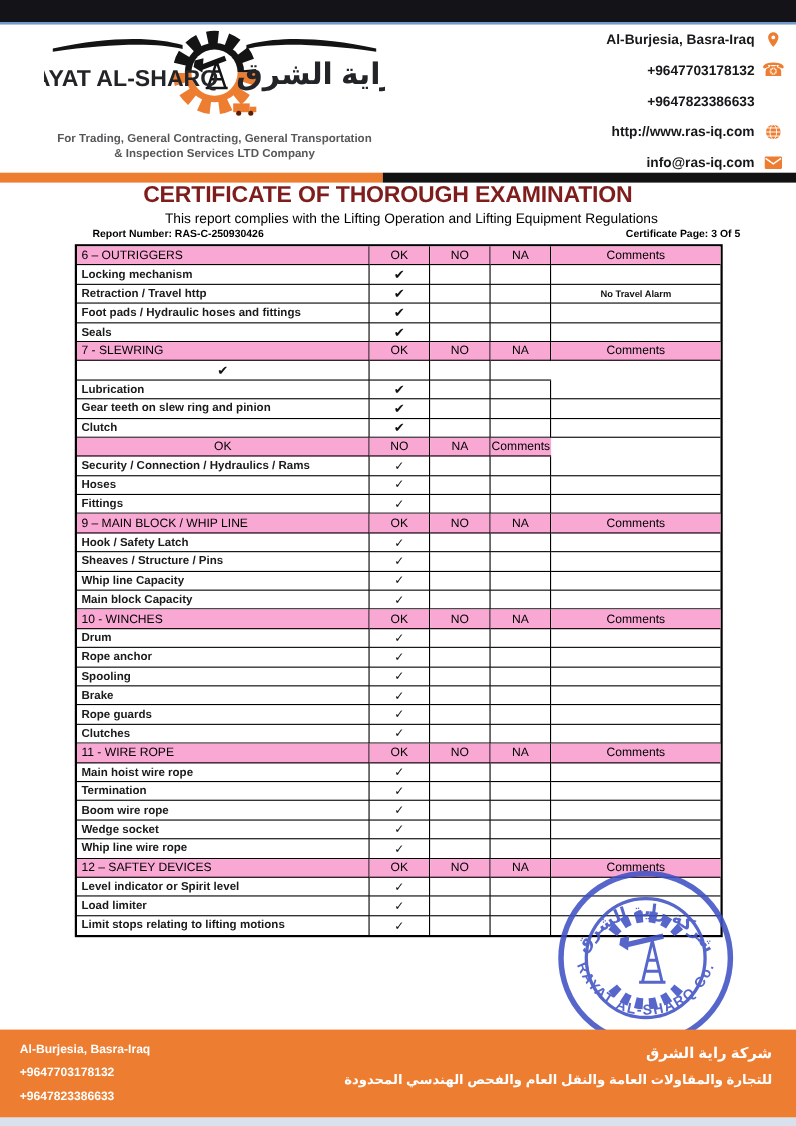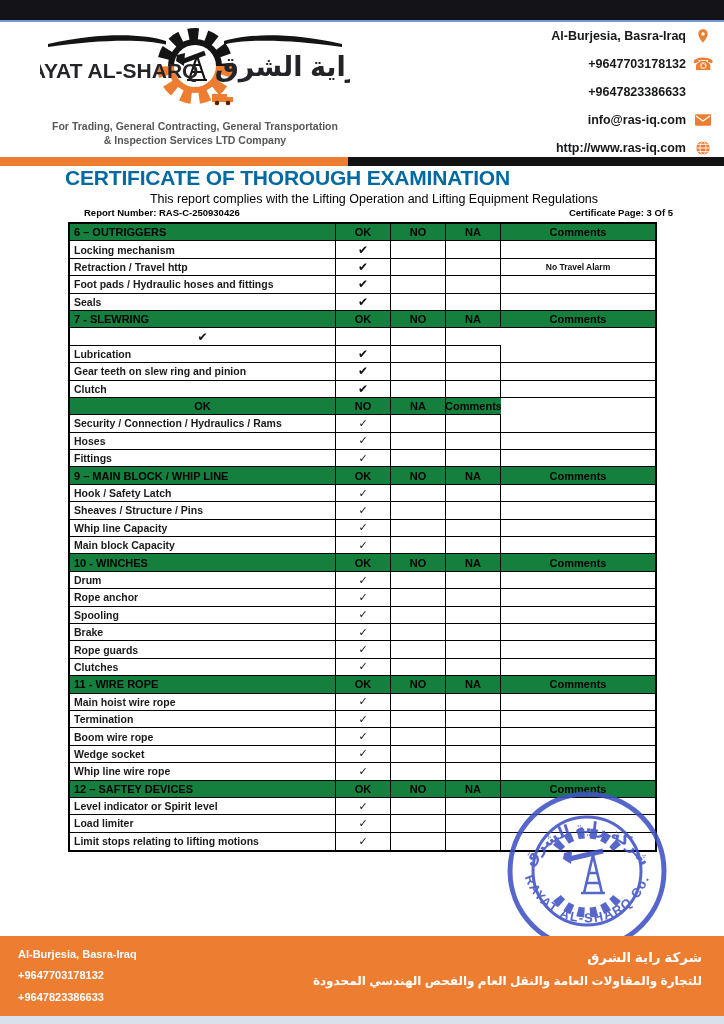--- a/index.html
+++ b/index.html
@@ -22,35 +22,35 @@
   .cicon{width:18px;height:18px;margin-left:8px;display:flex;align-items:center;justify-content:center;}
   .cicon svg{width:16px;height:16px;}
   .cicon.phone{color:#ED7D31;font-size:17px;font-family:"DejaVu Sans",sans-serif;line-height:1;}
 
   
   .sep{position:absolute;top:157px;left:0;height:9px;display:flex;width:724px;}
   .sep .orange{width:348px;height:9px;}
   .sep .black{flex:1;height:9px;background:#121212;}
 
   
-  .main-title{position:absolute;top:166px;left:0;width:575px;text-align:center;
-              font-size:21px;font-weight:bold;color:#0369a1;letter-spacing:-0.2px;}
+  .main-title{position:absolute;top:166px;left:0;width:575px;text-align:right;
+              font-size:21px;font-weight:bold;color:#7f1d1d;letter-spacing:-0.2px;}
   .sub-title{position:absolute;top:192px;left:0;width:724px;text-align:center;
              font-size:12.5px;color:#000000;padding-left:12px;}
   .report-line{position:absolute;top:207px;left:68px;width:589px;display:flex;
                justify-content:space-between;font-size:9.5px;font-weight:bold;color:#000;padding-left:16px;}
 
   
   .insp-table{position:absolute;top:222px;left:68px;width:589px;border:2px solid #000;box-sizing:border-box;}
   .trow{display:grid;grid-template-columns:266px 55px 55px 55px 1fr;height:17.4px;box-sizing:border-box;}
   .tcell{border-right:1.5px solid #000;border-bottom:1px solid #000;box-sizing:border-box;
          display:flex;align-items:center;overflow:hidden;white-space:nowrap;}
   .tcell:last-child{border-right:none;}
   .trow:last-child .tcell{border-bottom:none;}
-  .thead .tcell{background:#15803d;font-weight:bold;font-size:11px;color:#000;text-align:center;}
+  .thead .tcell{background:#f9a8d4;font-weight:normal;font-size:11px;color:#000;text-align:center;}
   .c-item{padding-left:4px;font-weight:bold;font-size:10.5px;}
   .c-mid,.c-com{justify-content:center;}
   .check{font-family:"DejaVu Sans",sans-serif;font-size:11px;color:#111;}
   .check.heavy{font-size:12px;font-weight:bold;}
   .comment-text{font-size:8.5px;font-weight:600;color:#111;}
 
   
   .stamp{position:absolute;left:506px;top:790px;width:162px;height:162px;opacity:0.88;}
 
   
@@ -120,42 +120,42 @@
           </svg>
       </span>
     </div>
     <div class="contact-row">
       <span class="contact-text">+9647703178132</span>
       <span class="cicon phone">☎</span>
     </div>
     <div class="contact-row">
       <span class="contact-text">+9647823386633</span>
       <span class="cicon"></span>
-    </div>
-    <div class="contact-row">
-      <span class="contact-text">info@ras-iq.com</span>
-      <span class="cicon">
-        <svg viewBox="0 0 24 17">
-            <rect width="24" height="17" rx="2" fill="#ED7D31"></rect>
-            <path d="M1.5 2.5l10.5 7.5L22.5 2.5" stroke="#fff" stroke-width="2" fill="none"></path>
-          </svg>
-      </span>
     </div>
     <div class="contact-row">
       <span class="contact-text">http://www.ras-iq.com</span>
       <span class="cicon">
         <svg viewBox="0 0 24 24">
             <circle cx="12" cy="12" r="10" fill="#ED7D31"></circle>
             <g stroke="#fff" stroke-width="1.3" fill="none">
               <ellipse cx="12" cy="12" rx="4.5" ry="10"></ellipse>
               <path d="M2 12h20M3.5 6.5h17M3.5 17.5h17"></path>
             </g>
           </svg>
       </span>
     </div>
+    <div class="contact-row">
+      <span class="contact-text">info@ras-iq.com</span>
+      <span class="cicon">
+        <svg viewBox="0 0 24 17">
+            <rect width="24" height="17" rx="2" fill="#ED7D31"></rect>
+            <path d="M1.5 2.5l10.5 7.5L22.5 2.5" stroke="#fff" stroke-width="2" fill="none"></path>
+          </svg>
+      </span>
+    </div>
   </div>
 
   <div class="sep">
     <div class="orange" style="background:#ED7D31;"></div>
     <div class="black"></div>
   </div>
 
   <div class="main-title">CERTIFICATE OF THOROUGH EXAMINATION</div>
   <div class="sub-title">This report complies with the Lifting Operation and Lifting Equipment Regulations</div>
   <div class="report-line">

